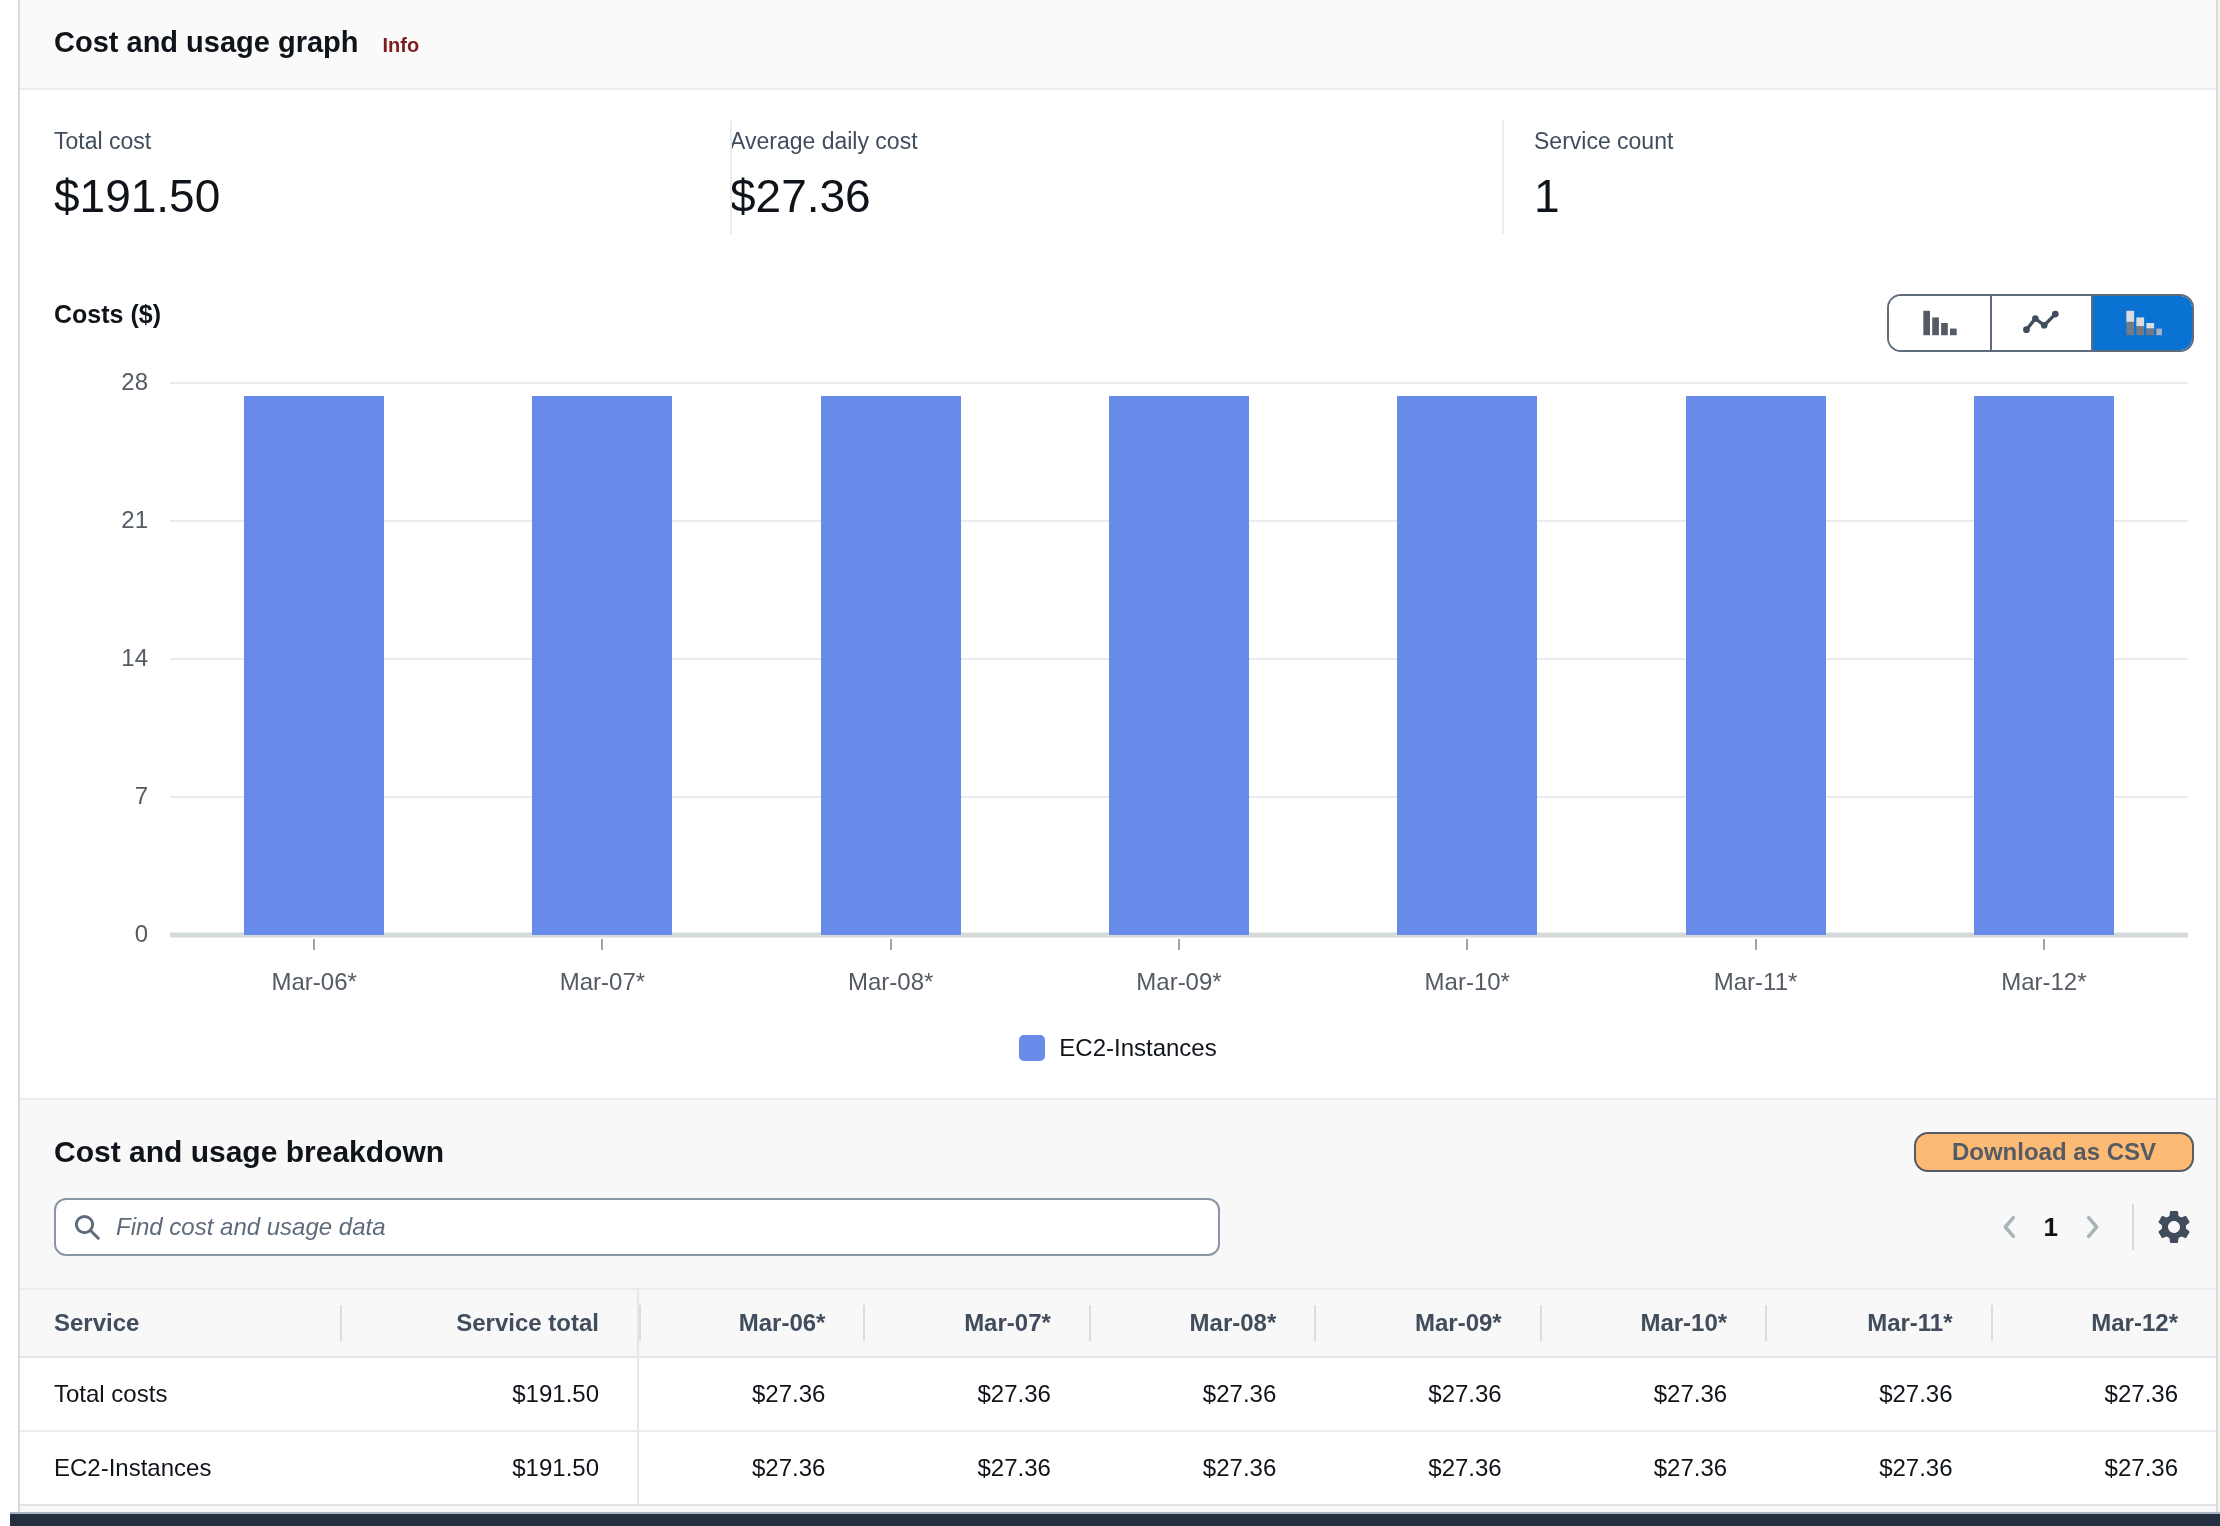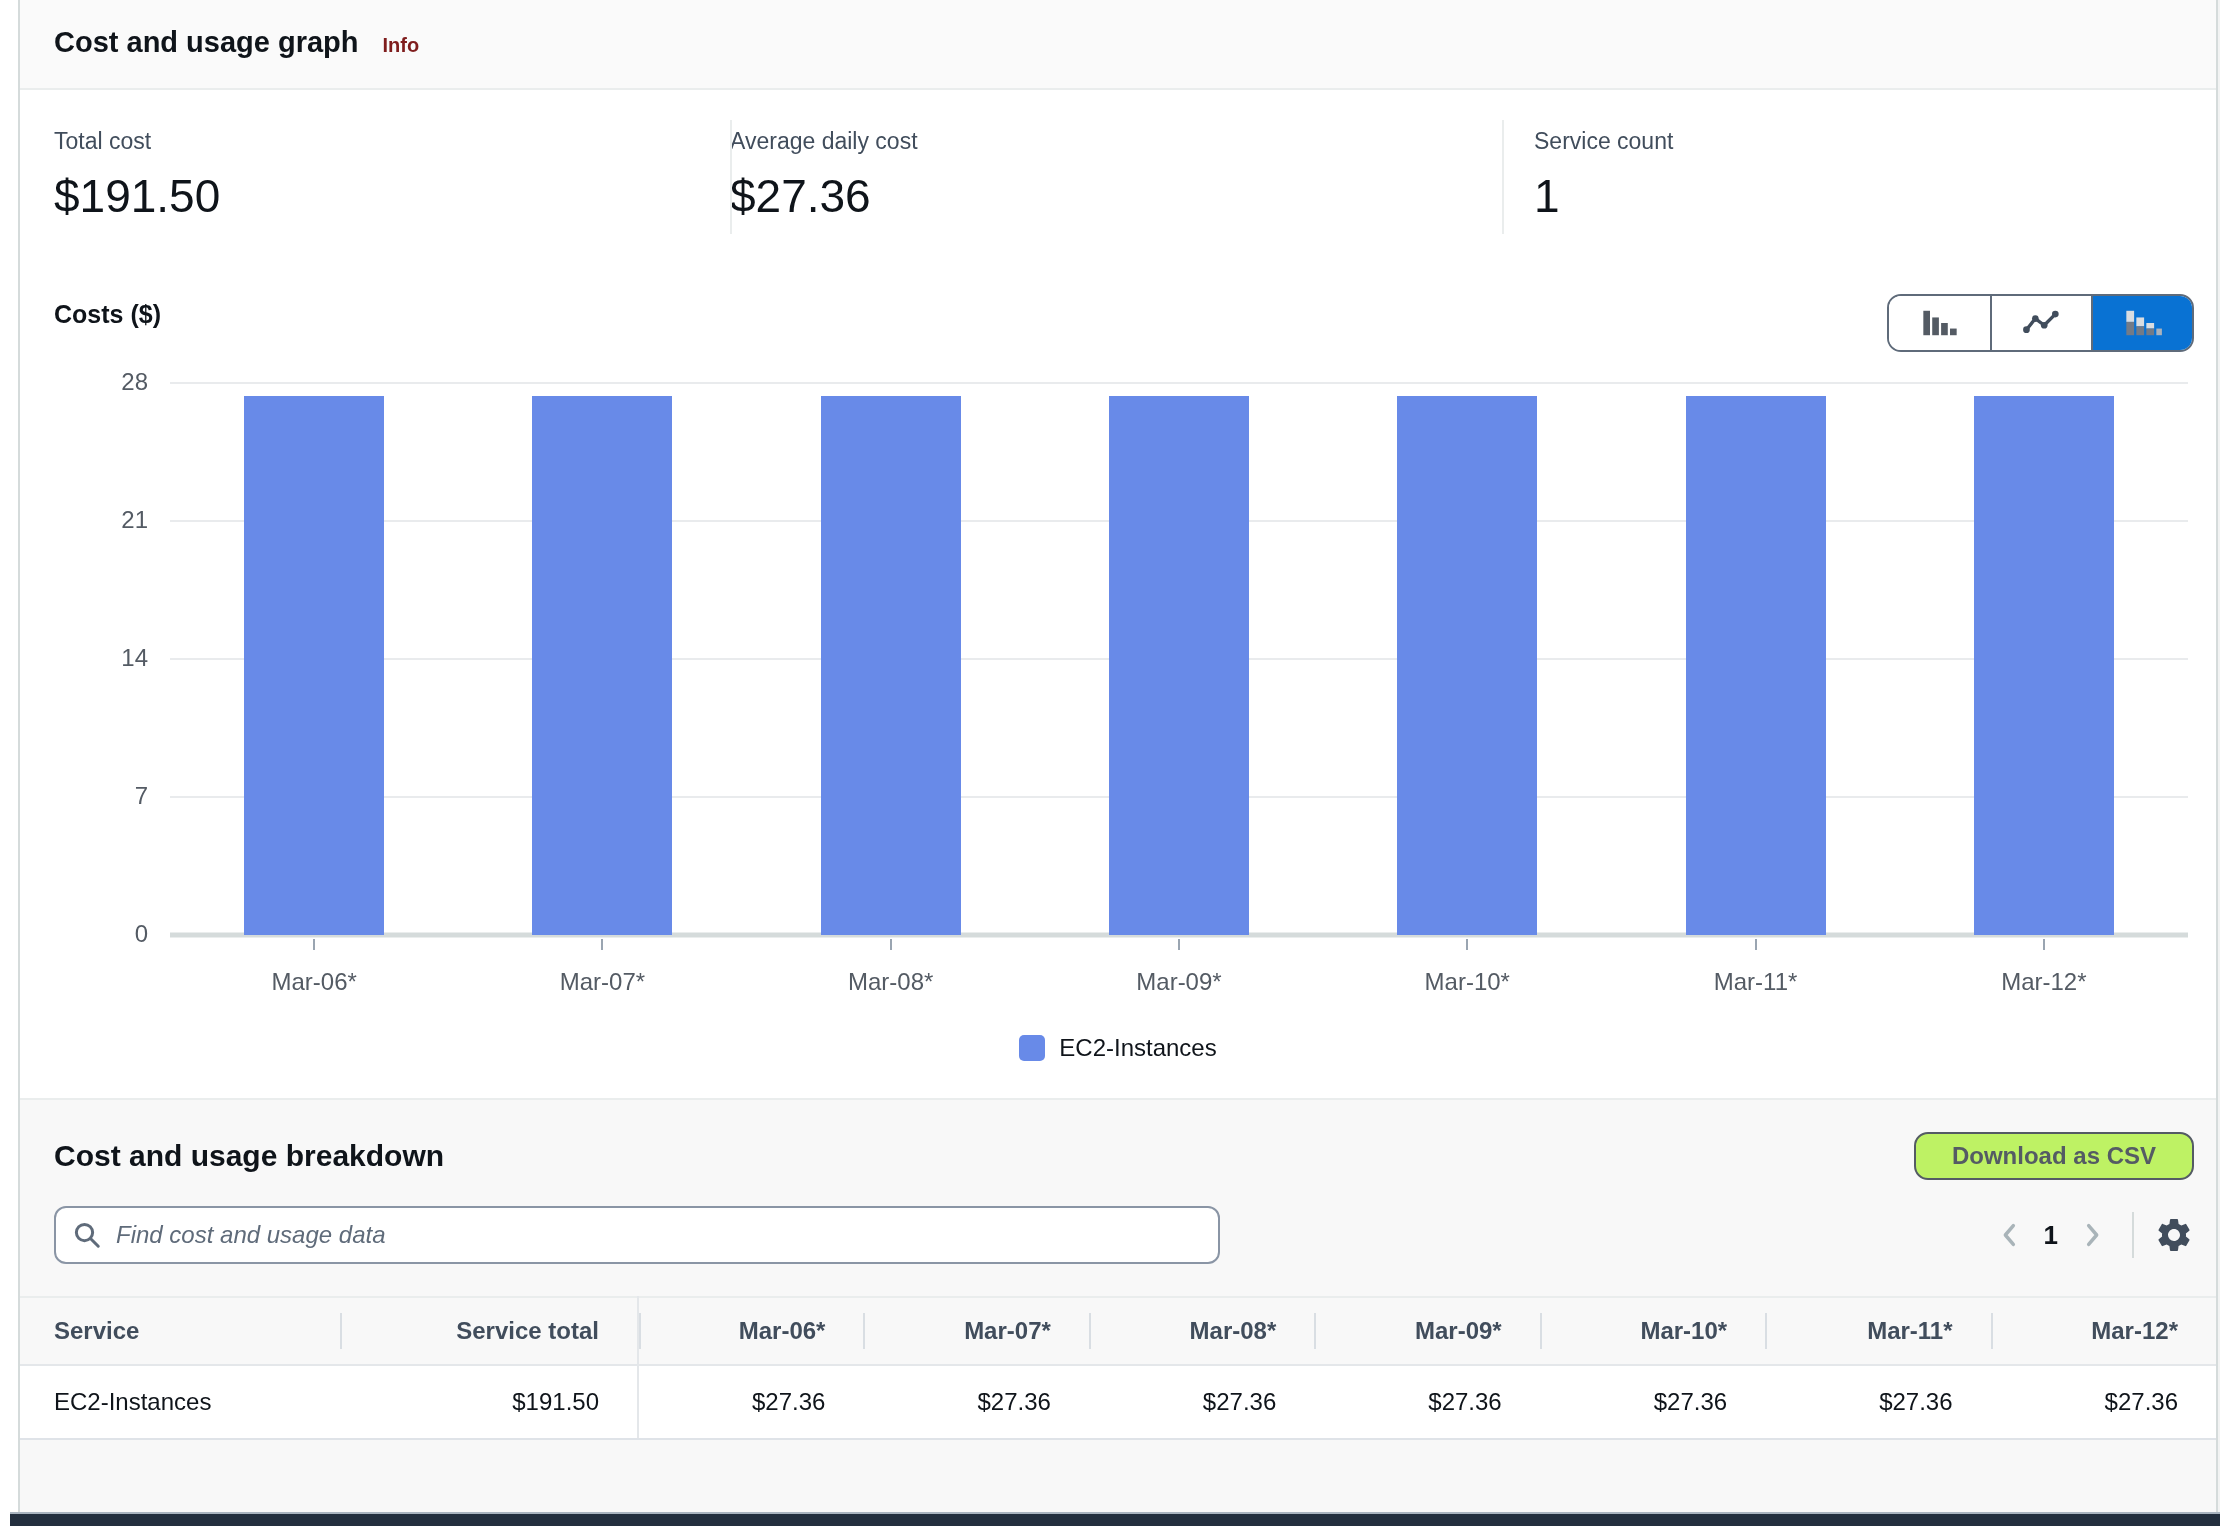--- a/index.html
+++ b/index.html
@@ -46,21 +46,21 @@
   .x-labels{position:absolute;left:150px;right:28px;top:700px;display:flex;}
   .x-labels span{flex:1;text-align:center;font-size:24px;color:#545b64;}
   .legend{position:absolute;left:0;right:0;top:766px;display:flex;justify-content:center;align-items:center;gap:14px;}
   .legend-swatch{width:26px;height:26px;border-radius:5px;background:#688ae8;}
   .legend-label{font-size:24px;color:#0f141a;}
 
   
   .breakdown{position:absolute;top:1098px;left:0;right:0;bottom:0;background:#f8f8f8;border-top:2px solid #eaeded;box-sizing:border-box;}
   .bd-header{display:flex;justify-content:space-between;align-items:center;padding:32px 22px 0 34px;}
   .bd-title{margin:0;font-size:30px;font-weight:bold;color:#0f141a;}
-  .download-btn{height:48px;padding:0 36px;border:2px solid #545b64;border-radius:14px;background:#bef264;
+  .download-btn{height:40px;padding:0 36px;border:2px solid #545b64;border-radius:14px;background:#fdba74;
         font-size:24px;font-weight:bold;color:#545b64;font-family:inherit;cursor:pointer;text-align:right;}
   .bd-toolbar{display:flex;justify-content:space-between;align-items:center;margin-top:26px;padding:0 22px 0 34px;}
   .search-box{position:relative;width:1166px;}
   .search-input{width:100%;height:58px;box-sizing:border-box;border:2px solid #8a95a5;border-radius:12px;
         padding:0 20px 0 60px;font-size:24px;font-style:italic;color:#0f141a;background:#fff;font-family:inherit;}
   .search-input::placeholder{color:#5f6b7a;font-style:italic;opacity:1;}
   .search-icon{position:absolute;left:18px;top:50%;transform:translateY(-50%);display:flex;}
   .pager{display:flex;align-items:center;}
   .page-btn{background:none;border:0;padding:4px;cursor:pointer;display:flex;}
   .page-num{font-size:26px;font-weight:bold;color:#0f141a;margin:0 14px;}
@@ -266,20 +266,31 @@
               <th class="">Mar-07*</th>
               <th class="">Mar-08*</th>
               <th class="">Mar-09*</th>
               <th class="">Mar-10*</th>
               <th class="">Mar-11*</th>
               <th class="">Mar-12*</th>
             </tr>
           </thead>
         <tbody>
             <tr>
+              <td class="col-first">Total costs</td>
+              <td class=" col-freeze">$191.50</td>
+              <td class="">$27.36</td>
+              <td class="">$27.36</td>
+              <td class="">$27.36</td>
+              <td class="">$27.36</td>
+              <td class="">$27.36</td>
+              <td class="">$27.36</td>
+              <td class="">$27.36</td>
+            </tr>
+            <tr>
               <td class="col-first">EC2-Instances</td>
               <td class=" col-freeze">$191.50</td>
               <td class="">$27.36</td>
               <td class="">$27.36</td>
               <td class="">$27.36</td>
               <td class="">$27.36</td>
               <td class="">$27.36</td>
               <td class="">$27.36</td>
               <td class="">$27.36</td>
             </tr>

